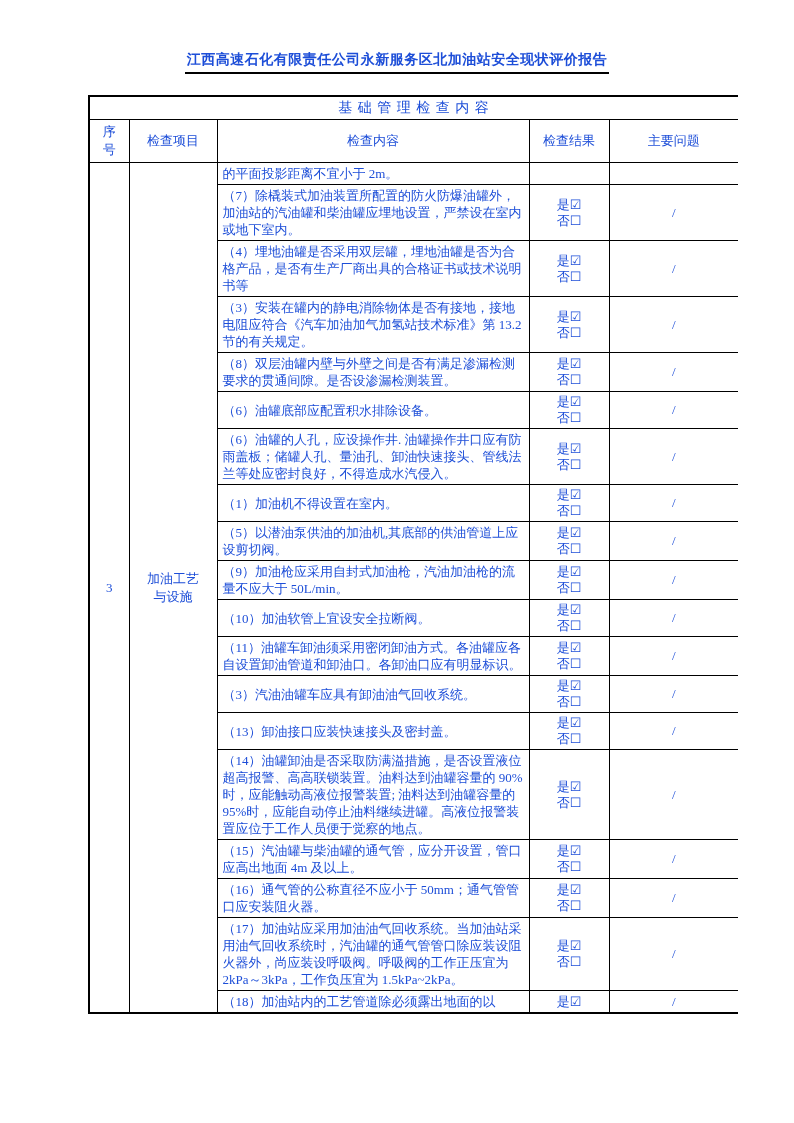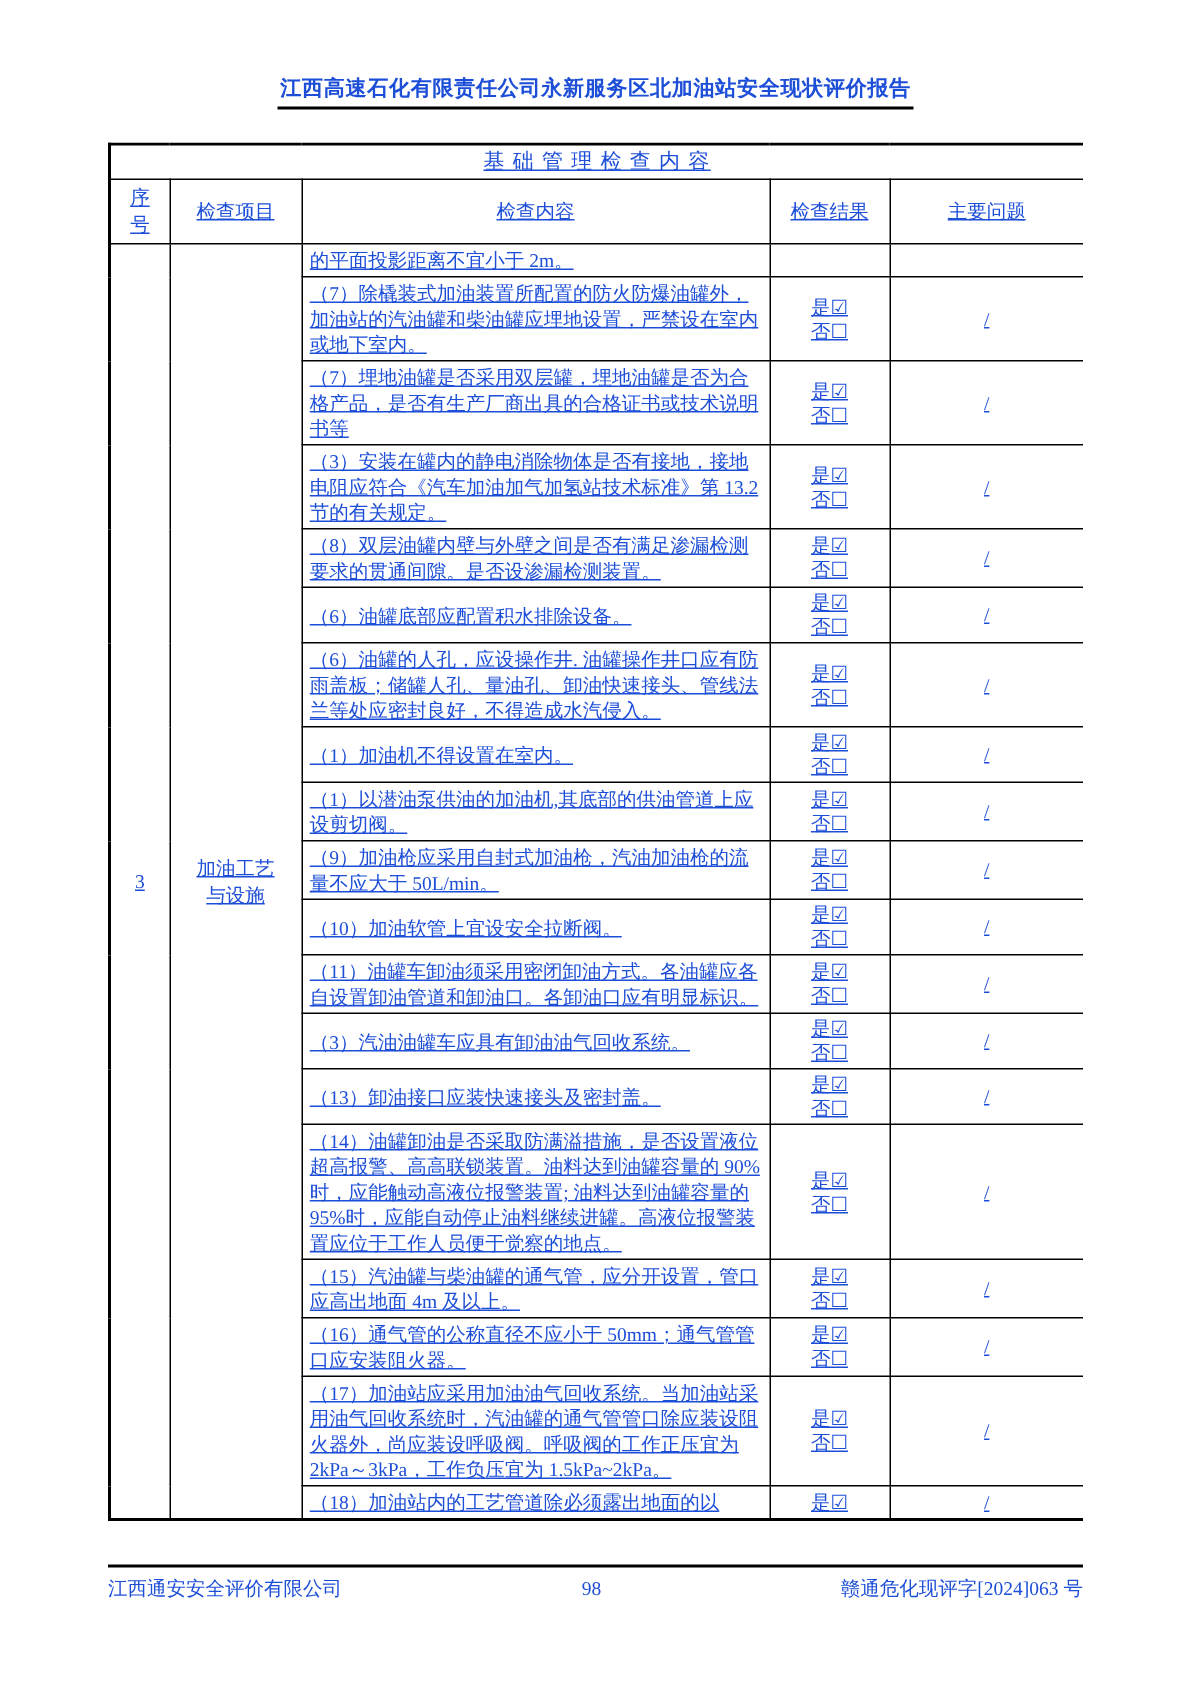--- a/index.html
+++ b/index.html
@@ -25,25 +25,24 @@
     display: inline-block;
     font-size: 14px;
     font-weight: bold;
     letter-spacing: 0.5px;
     border-bottom: 2px solid #000;
     padding: 0 2px 3px 2px;
   }
   .table-clip {
     position: absolute;
     top: 95px;
-    left: 72px;
+    left: 88px;
     width: 650px;
     height: 948px;
     overflow: hidden;
-    text-decoration: underline;
   }
   table.check-table {
     width: 650px;
     border-collapse: collapse;
     table-layout: fixed;
     border: 2px solid #000;
   }
   .check-table th, .check-table td {
     border: 1px solid #000;
     font-weight: normal;
@@ -142,21 +141,21 @@
           </tr>
           <tr>
             <td class="content-cell">（7）除橇装式加油装置所配置的防火防爆油罐外，加油站的汽油罐和柴油罐应埋地设置，严禁设在室内或地下室内。</td>
             <td class="result-cell">
               <div class="result-line">是☑</div>
               <div class="result-line">否☐</div>
             </td>
             <td class="problem-cell">/</td>
           </tr>
           <tr>
-            <td class="content-cell">（7）埋地油罐是否采用双层罐，埋地油罐是否为合格产品，是否有生产厂商出具的合格证书或技术说明书等</td>
+            <td class="content-cell">（4）埋地油罐是否采用双层罐，埋地油罐是否为合格产品，是否有生产厂商出具的合格证书或技术说明书等</td>
             <td class="result-cell">
               <div class="result-line">是☑</div>
               <div class="result-line">否☐</div>
             </td>
             <td class="problem-cell">/</td>
           </tr>
           <tr>
             <td class="content-cell">（3）安装在罐内的静电消除物体是否有接地，接地电阻应符合《汽车加油加气加氢站技术标准》第 13.2 节的有关规定。</td>
             <td class="result-cell">
               <div class="result-line">是☑</div>
@@ -190,21 +189,21 @@
           </tr>
           <tr>
             <td class="content-cell">（1）加油机不得设置在室内。</td>
             <td class="result-cell">
               <div class="result-line">是☑</div>
               <div class="result-line">否☐</div>
             </td>
             <td class="problem-cell">/</td>
           </tr>
           <tr>
-            <td class="content-cell">（1）以潜油泵供油的加油机,其底部的供油管道上应设剪切阀。</td>
+            <td class="content-cell">（5）以潜油泵供油的加油机,其底部的供油管道上应设剪切阀。</td>
             <td class="result-cell">
               <div class="result-line">是☑</div>
               <div class="result-line">否☐</div>
             </td>
             <td class="problem-cell">/</td>
           </tr>
           <tr>
             <td class="content-cell">（9）加油枪应采用自封式加油枪，汽油加油枪的流量不应大于 50L/min。</td>
             <td class="result-cell">
               <div class="result-line">是☑</div>
@@ -280,19 +279,14 @@
             <td class="content-cell">（18）加油站内的工艺管道除必须露出地面的以</td>
             <td class="result-cell">
               <div class="result-line">是☑</div>
             </td>
             <td class="problem-cell">/</td>
           </tr>
         </tbody>
     </table>
   </div>
 
-  <div class="doc-footer">
-    <span>江西通安安全评价有限公司</span>
-    <span>98</span>
-    <span>赣通危化现评字[2024]063 号</span>
-  </div>
 
 </div>
 
 </body></html>

